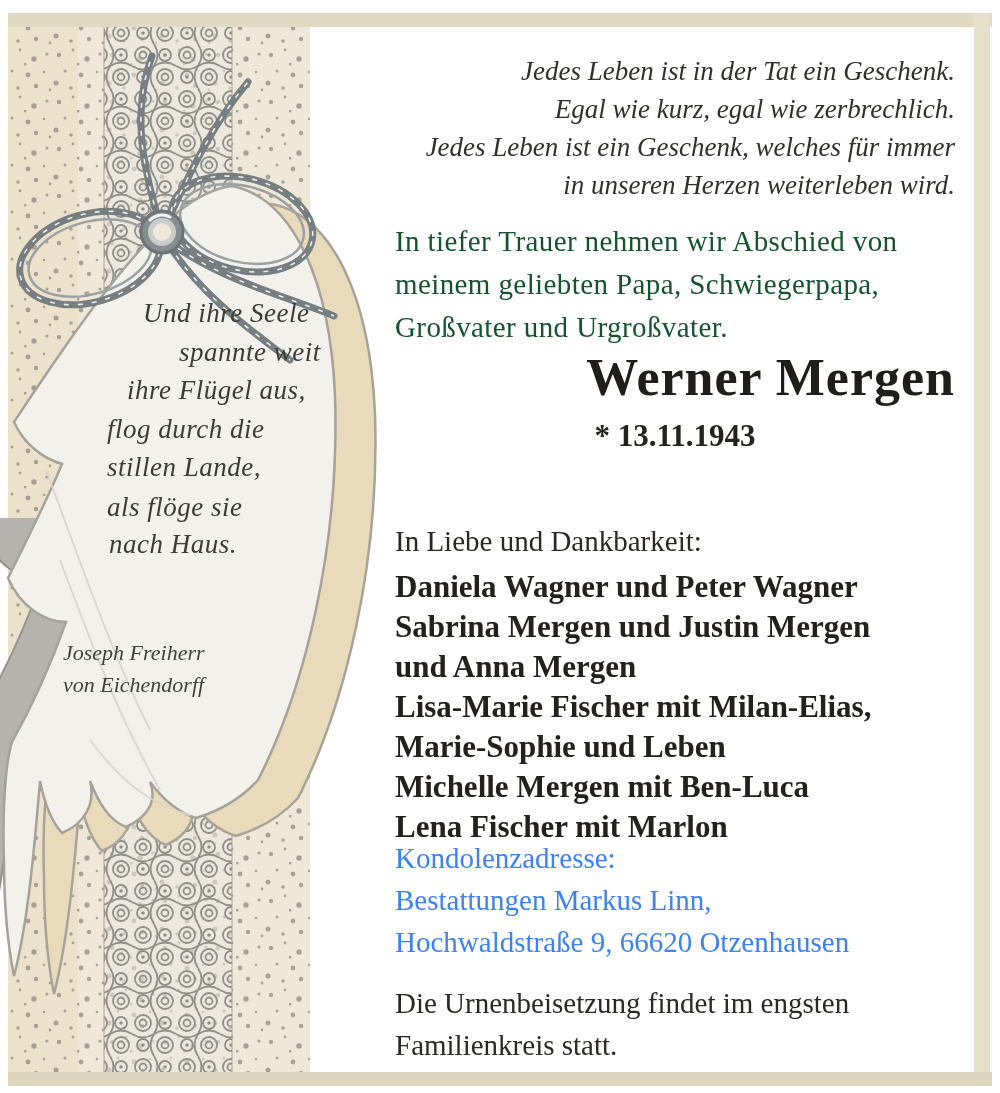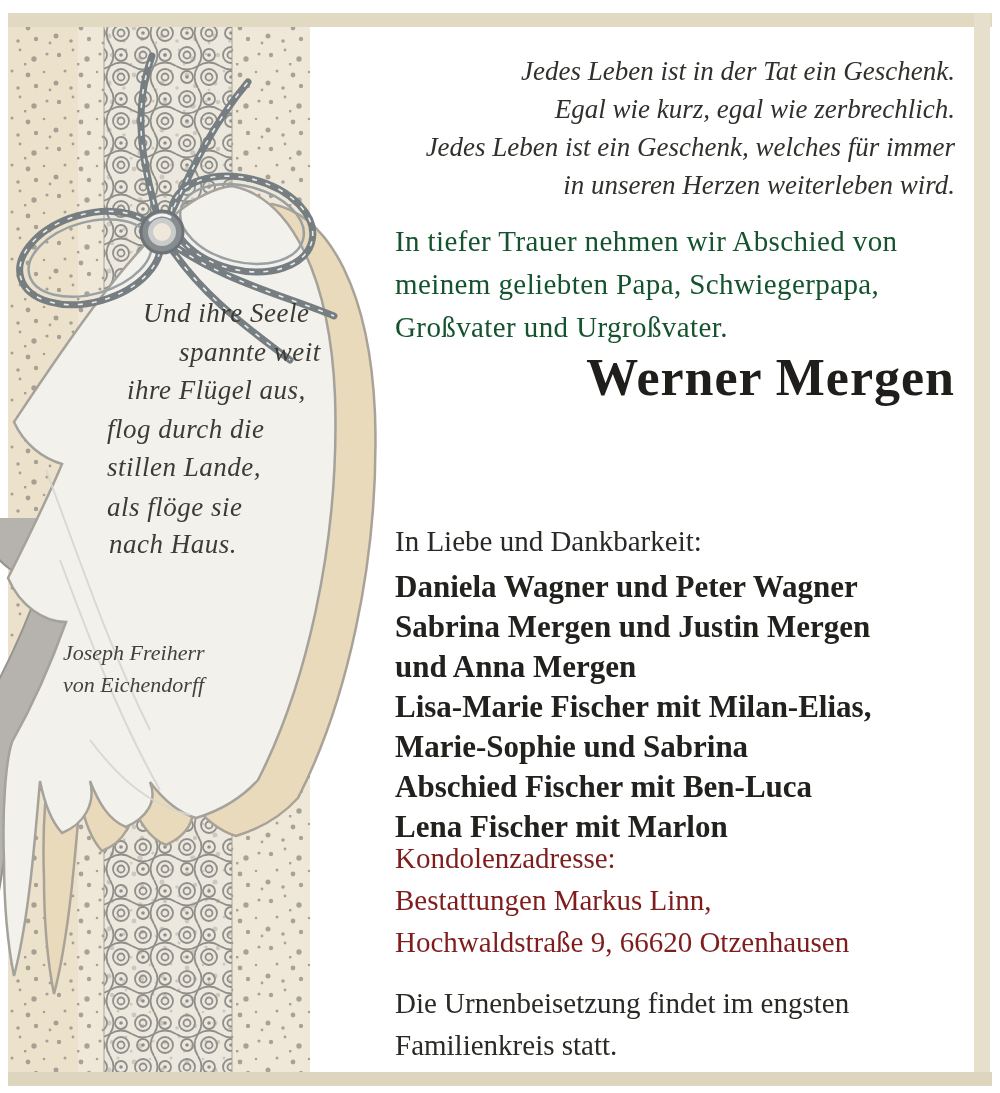--- a/index.html
+++ b/index.html
@@ -42,21 +42,21 @@
   .intro .ln{font-size:29px;line-height:43px;white-space:nowrap;letter-spacing:.4px;color:#14532d;}
   .name-block{top:350px;text-align:center;}
   .deceased-name{font-size:52px;line-height:56px;font-weight:bold;letter-spacing:1px;color:#1f1e1b;white-space:nowrap;text-align:right;}
   .dates{top:418px;display:flex;justify-content:center;gap:62px;}
   .dates span{font-size:31px;font-weight:bold;color:#24231f;white-space:nowrap;}
   .liebe{top:485px;}
   .liebe .ln{font-size:29px;color:#2a2925;margin-top:40px;}
   .mourners{top:523px;margin-top:44px;}
   .mourners .ln{font-size:31px;line-height:40px;font-weight:bold;white-space:nowrap;color:#22211d;}
   .condolence{top:837px;}
-  .condolence .ln{font-size:29px;line-height:42px;white-space:nowrap;color:#7f1d1d;}
+  .condolence .ln{font-size:29px;line-height:42px;white-space:nowrap;color:#3b82f6;}
   .burial{top:982px;}
   .burial .ln{font-size:29px;line-height:42px;white-space:nowrap;color:#2a2925;}
 </style>
 </head>
 <body>
 
 <div class="page">
 
   <svg class="decor" viewBox="0 0 400 1093" width="400" height="1093">
     <defs>
@@ -180,33 +180,34 @@
       <div class="ln">In tiefer Trauer nehmen wir Abschied von</div>
       <div class="ln">meinem geliebten Papa, Schwiegerpapa,</div>
       <div class="ln">Großvater und Urgroßvater.</div>
     </div>
 
     <div class="block name-block">
       <div class="deceased-name">Werner Mergen</div>
     </div>
 
     <div class="block dates">
+      <span>* 13.11.1943</span>
     </div>
 
     <div class="block liebe">
       <div class="ln">In Liebe und Dankbarkeit:</div>
     </div>
 
     <div class="block mourners">
       <div class="ln">Daniela Wagner und Peter Wagner</div>
       <div class="ln">Sabrina Mergen und Justin Mergen</div>
       <div class="ln">und Anna Mergen</div>
       <div class="ln">Lisa-Marie Fischer mit Milan-Elias,</div>
-      <div class="ln">Marie-Sophie und Sabrina</div>
-      <div class="ln">Abschied Fischer mit Ben-Luca</div>
+      <div class="ln">Marie-Sophie und Leben</div>
+      <div class="ln">Michelle Mergen mit Ben-Luca</div>
       <div class="ln">Lena Fischer mit Marlon</div>
     </div>
 
     <div class="block condolence">
       <div class="ln">Kondolenzadresse:</div>
       <div class="ln">Bestattungen Markus Linn,</div>
       <div class="ln">Hochwaldstraße 9, 66620 Otzenhausen</div>
     </div>
 
     <div class="block burial">

